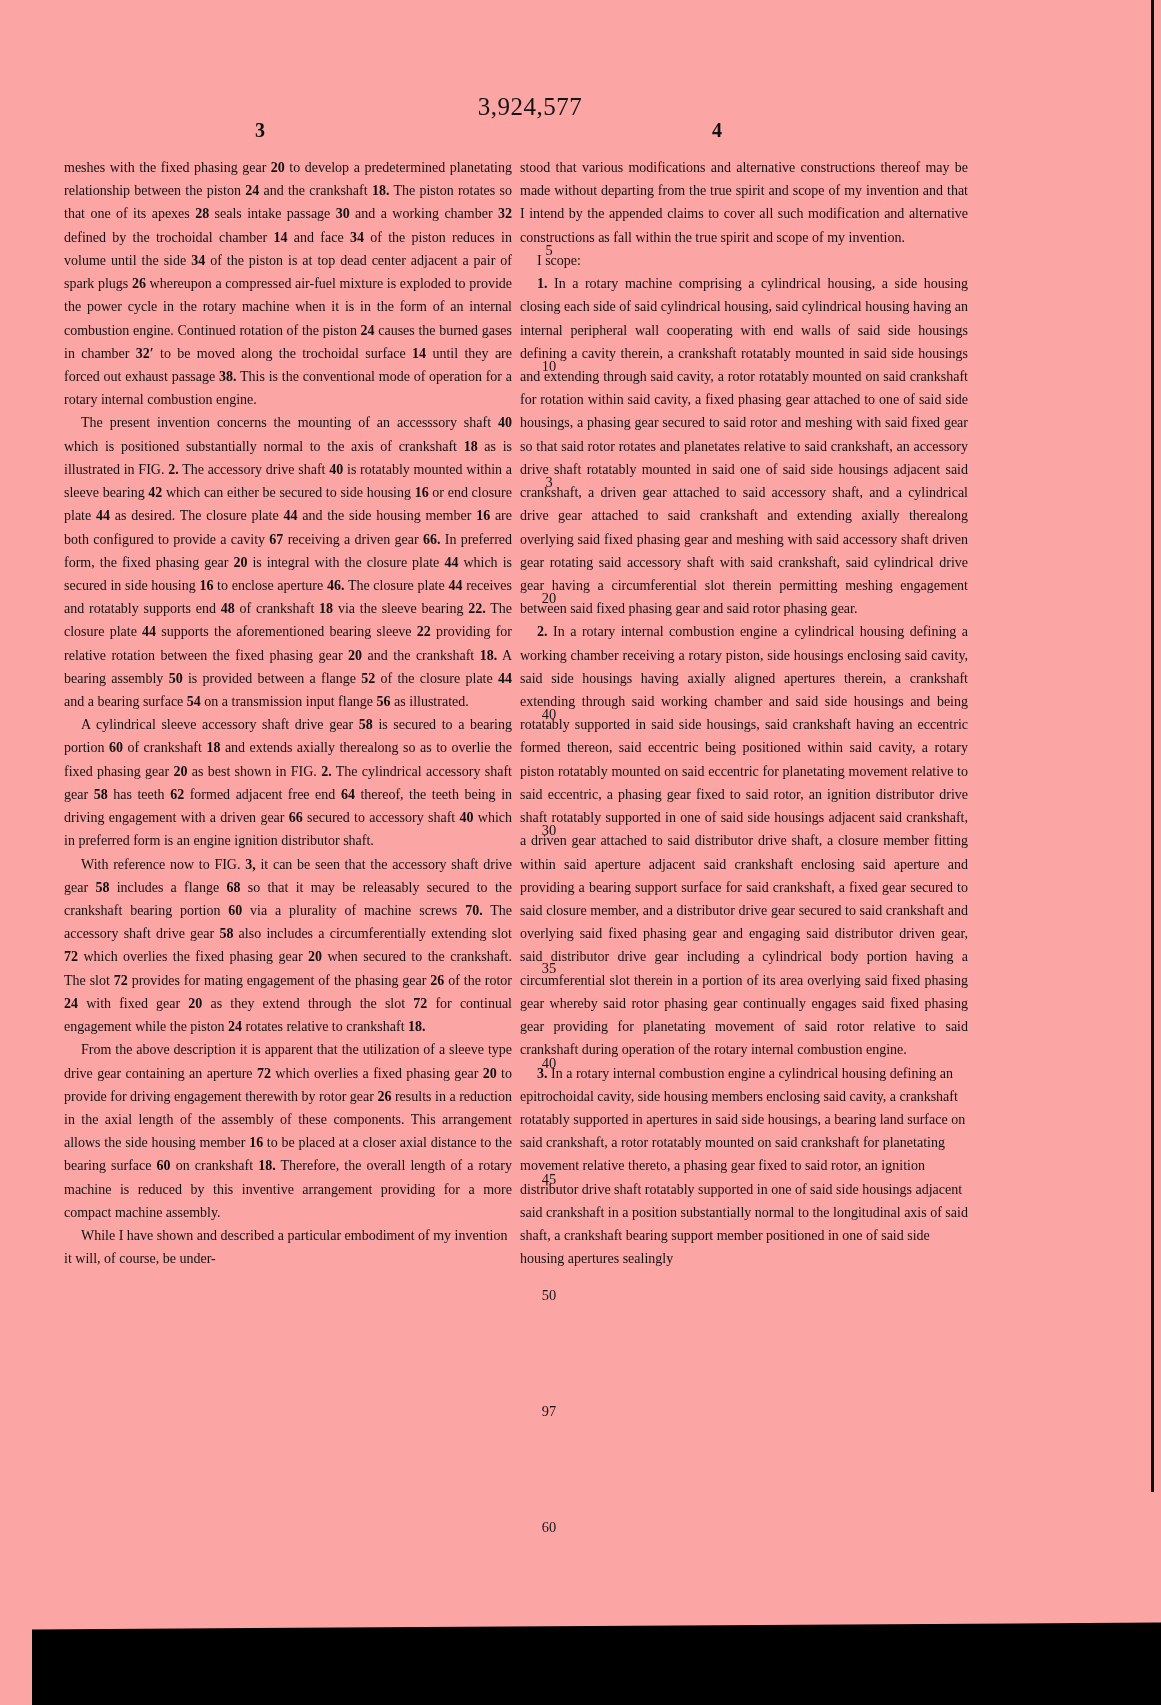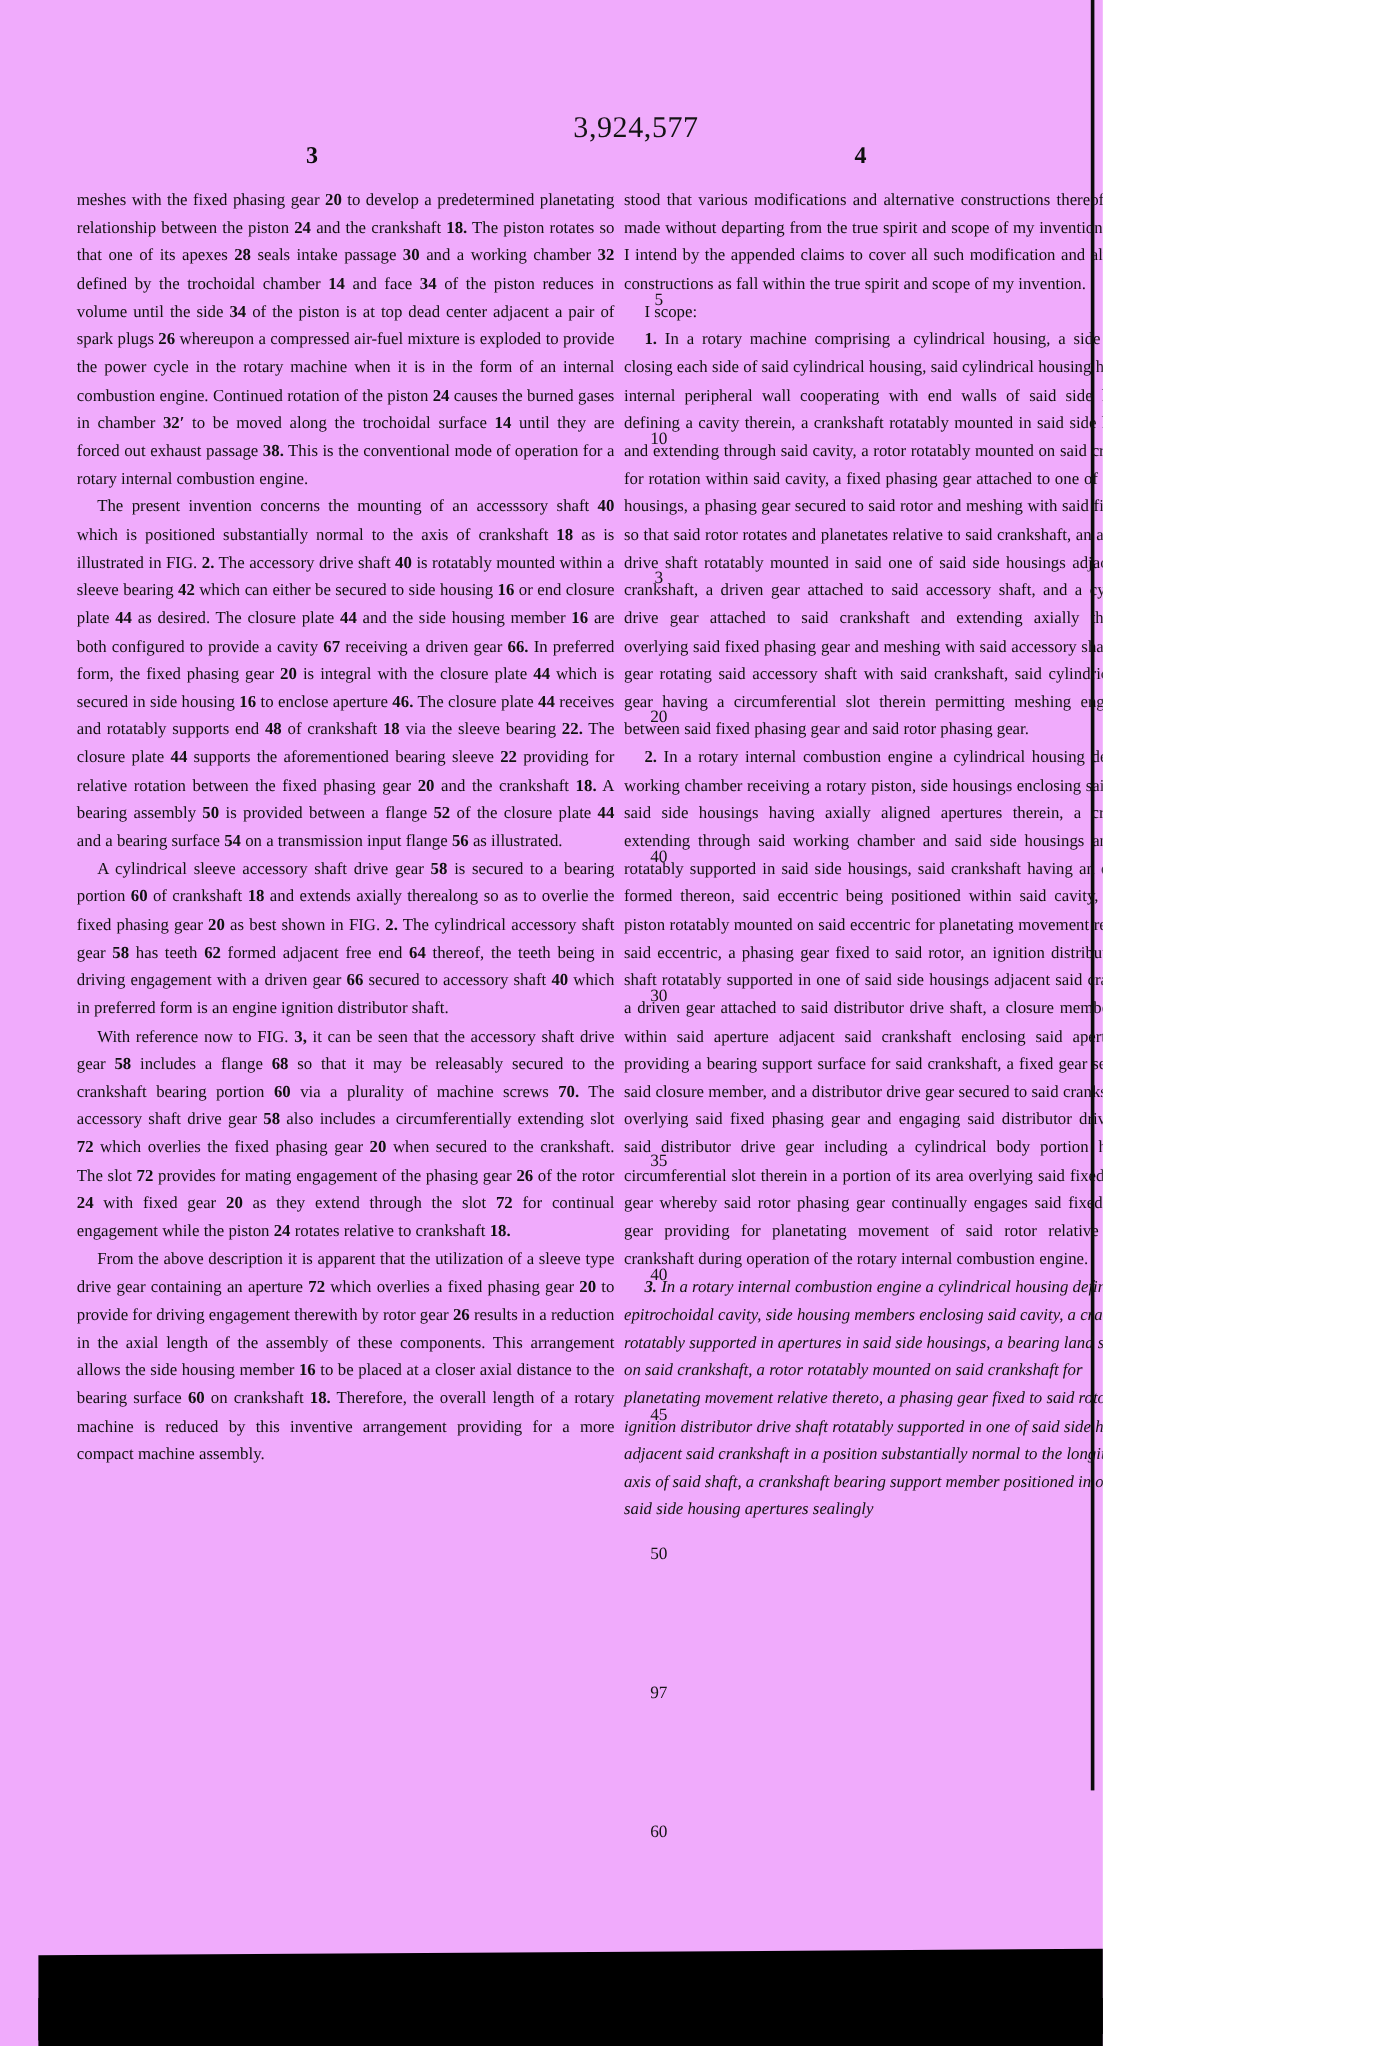--- a/index.html
+++ b/index.html
@@ -6,23 +6,23 @@
     margin: 0;
     padding: 0;
     background: #ffffff;
   }
   body {
     font-family: "Liberation Serif", "DejaVu Serif", serif;
     color: #000000;
   }
   #page {
     position: relative;
-    width: 919px;
+    width: 1161px;
     height: 1705px;
-    background: #f0abfc;
+    background: #fca5a5;
     overflow: hidden;
   }
 
   
   .edge-rule {
     position: absolute;
     top: 0;
     right: 7px;
     width: 3px;
     height: 1492px;
@@ -72,21 +72,20 @@
     text-indent: 0;
   }
   .column p.indent {
     text-indent: 17px;
   }
   .column p:last-child {
     text-align: justify;
   }
   .column p.flush-last {
     text-align: left;
-    font-style: italic;
   }
 
   b, .ref {
     font-weight: bold;
   }
 
   
   .line-numbers {
     position: absolute;
     left: 536px;
@@ -133,20 +132,21 @@
   <div class="col-number left">3</div>
 
   <div class="col-number right">4</div>
 
   <div class="column left">
       <p>meshes with the fixed phasing gear <b>20</b> to develop a predetermined planetating relationship between the piston <b>24</b> and the crankshaft <b>18.</b> The piston rotates so that one of its apexes <b>28</b> seals intake passage <b>30</b> and a working chamber <b>32</b> defined by the trochoidal chamber <b>14</b> and face <b>34</b> of the piston reduces in volume until the side <b>34</b> of the piston is at top dead center adjacent a pair of spark plugs <b>26</b> whereupon a compressed air-fuel mixture is exploded to provide the power cycle in the rotary machine when it is in the form of an internal combustion engine. Continued rotation of the piston <b>24</b> causes the burned gases in chamber <b>32′</b> to be moved along the trochoidal surface <b>14</b> until they are forced out exhaust passage <b>38.</b> This is the conventional mode of operation for a rotary internal combustion engine.</p>
       <p class="indent">The present invention concerns the mounting of an accesssory shaft <b>40</b> which is positioned substantially normal to the axis of crankshaft <b>18</b> as is illustrated in FIG. <b>2.</b> The accessory drive shaft <b>40</b> is rotatably mounted within a sleeve bearing <b>42</b> which can either be secured to side housing <b>16</b> or end closure plate <b>44</b> as desired. The closure plate <b>44</b> and the side housing member <b>16</b> are both configured to provide a cavity <b>67</b> receiving a driven gear <b>66.</b> In preferred form, the fixed phasing gear <b>20</b> is integral with the closure plate <b>44</b> which is secured in side housing <b>16</b> to enclose aperture <b>46.</b> The closure plate <b>44</b> receives and rotatably supports end <b>48</b> of crankshaft <b>18</b> via the sleeve bearing <b>22.</b> The closure plate <b>44</b> supports the aforementioned bearing sleeve <b>22</b> providing for relative rotation between the fixed phasing gear <b>20</b> and the crankshaft <b>18.</b> A bearing assembly <b>50</b> is provided between a flange <b>52</b> of the closure plate <b>44</b> and a bearing surface <b>54</b> on a transmission input flange <b>56</b> as illustrated.</p>
       <p class="indent">A cylindrical sleeve accessory shaft drive gear <b>58</b> is secured to a bearing portion <b>60</b> of crankshaft <b>18</b> and extends axially therealong so as to overlie the fixed phasing gear <b>20</b> as best shown in FIG. <b>2.</b> The cylindrical accessory shaft gear <b>58</b> has teeth <b>62</b> formed adjacent free end <b>64</b> thereof, the teeth being in driving engagement with a driven gear <b>66</b> secured to accessory shaft <b>40</b> which in preferred form is an engine ignition distributor shaft.</p>
       <p class="indent">With reference now to FIG. <b>3,</b> it can be seen that the accessory shaft drive gear <b>58</b> includes a flange <b>68</b> so that it may be releasably secured to the crankshaft bearing portion <b>60</b> via a plurality of machine screws <b>70.</b> The accessory shaft drive gear <b>58</b> also includes a circumferentially extending slot <b>72</b> which overlies the fixed phasing gear <b>20</b> when secured to the crankshaft. The slot <b>72</b> provides for mating engagement of the phasing gear <b>26</b> of the rotor <b>24</b> with fixed gear <b>20</b> as they extend through the slot <b>72</b> for continual engagement while the piston <b>24</b> rotates relative to crankshaft <b>18.</b></p>
       <p class="indent">From the above description it is apparent that the utilization of a sleeve type drive gear containing an aperture <b>72</b> which overlies a fixed phasing gear <b>20</b> to provide for driving engagement therewith by rotor gear <b>26</b> results in a reduction in the axial length of the assembly of these components. This arrangement allows the side housing member <b>16</b> to be placed at a closer axial distance to the bearing surface <b>60</b> on crankshaft <b>18.</b> Therefore, the overall length of a rotary machine is reduced by this inventive arrangement providing for a more compact machine assembly.</p>
+      <p class="indent flush-last">While I have shown and described a particular embodiment of my invention it will, of course, be under-</p>
     </div>
 
   <div class="line-numbers">
       <span style="top: 96.88px;">5</span>
       <span style="top: 212.98px;">10</span>
       <span style="top: 329.08px;">3</span>
       <span style="top: 445.18px;">20</span>
       <span style="top: 561.28px;">40</span>
       <span style="top: 677.38px;">30</span>
       <span style="top: 815px;">35</span>

